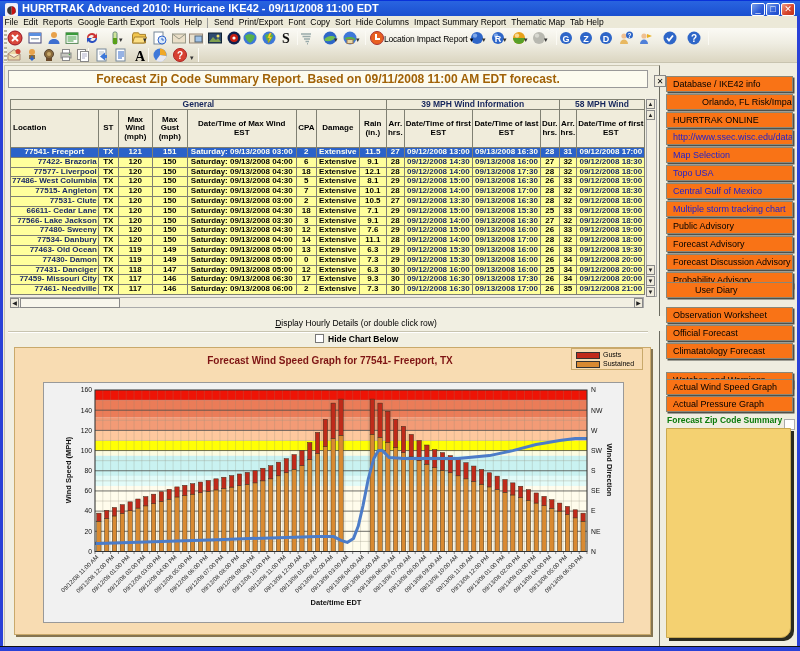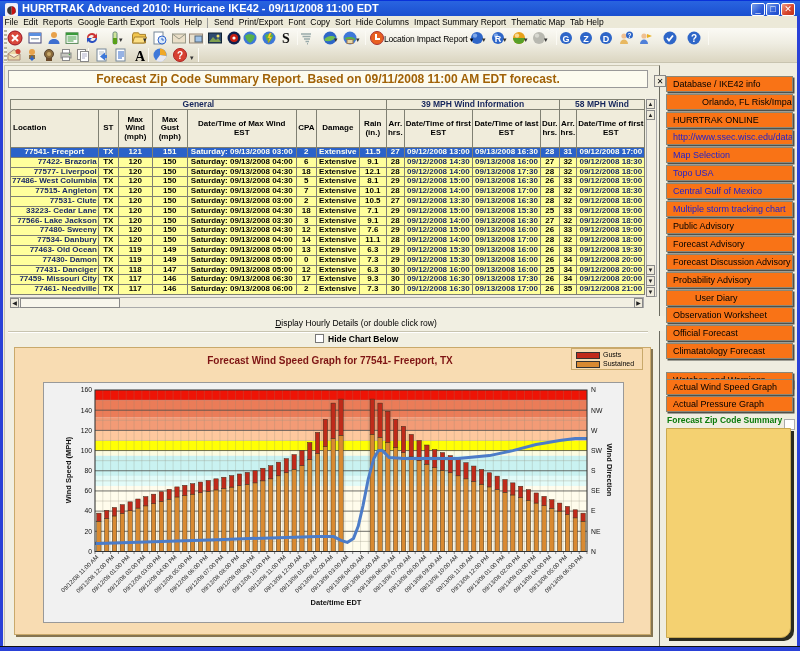--- a/index.html
+++ b/index.html
@@ -412,21 +412,21 @@
           <td class="">Extensive</td>
           <td class="">10.5</td>
           <td class="">27</td>
           <td class="dt">09/12/2008 13:30</td>
           <td class="dt">09/13/2008 16:30</td>
           <td class="">28</td>
           <td class="">32</td>
           <td class="dt">09/12/2008 18:00</td>
         </tr>
 <tr class="yr">
-          <td class="loc">33223- Cedar Lane</td>
+          <td class="loc">66611- Cedar Lane</td>
           <td class="">TX</td>
           <td class="">120</td>
           <td class="">150</td>
           <td class="">Saturday: 09/13/2008 04:30</td>
           <td class="">18</td>
           <td class="">Extensive</td>
           <td class="">7.1</td>
           <td class="">29</td>
           <td class="dt">09/12/2008 15:00</td>
           <td class="dt">09/13/2008 15:30</td>
@@ -785,21 +785,21 @@
 <div class="sbtn k" style="top:112px;">HURRTRAK ONLINE</div>
 <div class="sbtn b" style="top:129px;">http://www.ssec.wisc.edu/data/g8/lat</div>
 <div class="sbtn b" style="top:147px;">Map Selection</div>
 <div class="sbtn b" style="top:165px;">Topo USA</div>
 <div class="sbtn b" style="top:183px;">Central Gulf of Mexico</div>
 <div class="sbtn b" style="top:201px;">Multiple storm tracking chart</div>
 <div class="sbtn k" style="top:218px;">Public Advisory</div>
 <div class="sbtn k" style="top:236px;">Forecast Advisory</div>
 <div class="sbtn k" style="top:254px;">Forecast Discussion Advisory</div>
 <div class="sbtn k" style="top:272px;">Probability Advisory</div>
-<div class="sbtn k" style="top:290px;padding-left:28px;">User Diary</div>
+<div class="sbtn k" style="top:282px;padding-left:28px;">User Diary</div>
 <div class="sbtn k" style="top:307px;">Observation Worksheet</div>
 <div class="sbtn k" style="top:325px;">Official Forecast</div>
 <div class="sbtn k" style="top:343px;">Climatatology Forecast</div>
 <div class="sbtn k" style="top:372px;">Watches and Warnings</div>
 <div class="sbtn k" style="top:379px;">Actual Wind Speed Graph</div>
 <div class="sbtn k" style="top:396px;">Actual Pressure Graph</div>
 <div class="sgreen" style="top:415px;">Forecast Zip Code Summary</div>
   <div class="ywhite"></div>
   <div class="ypanel"></div>
   <div class="bleft"></div>

